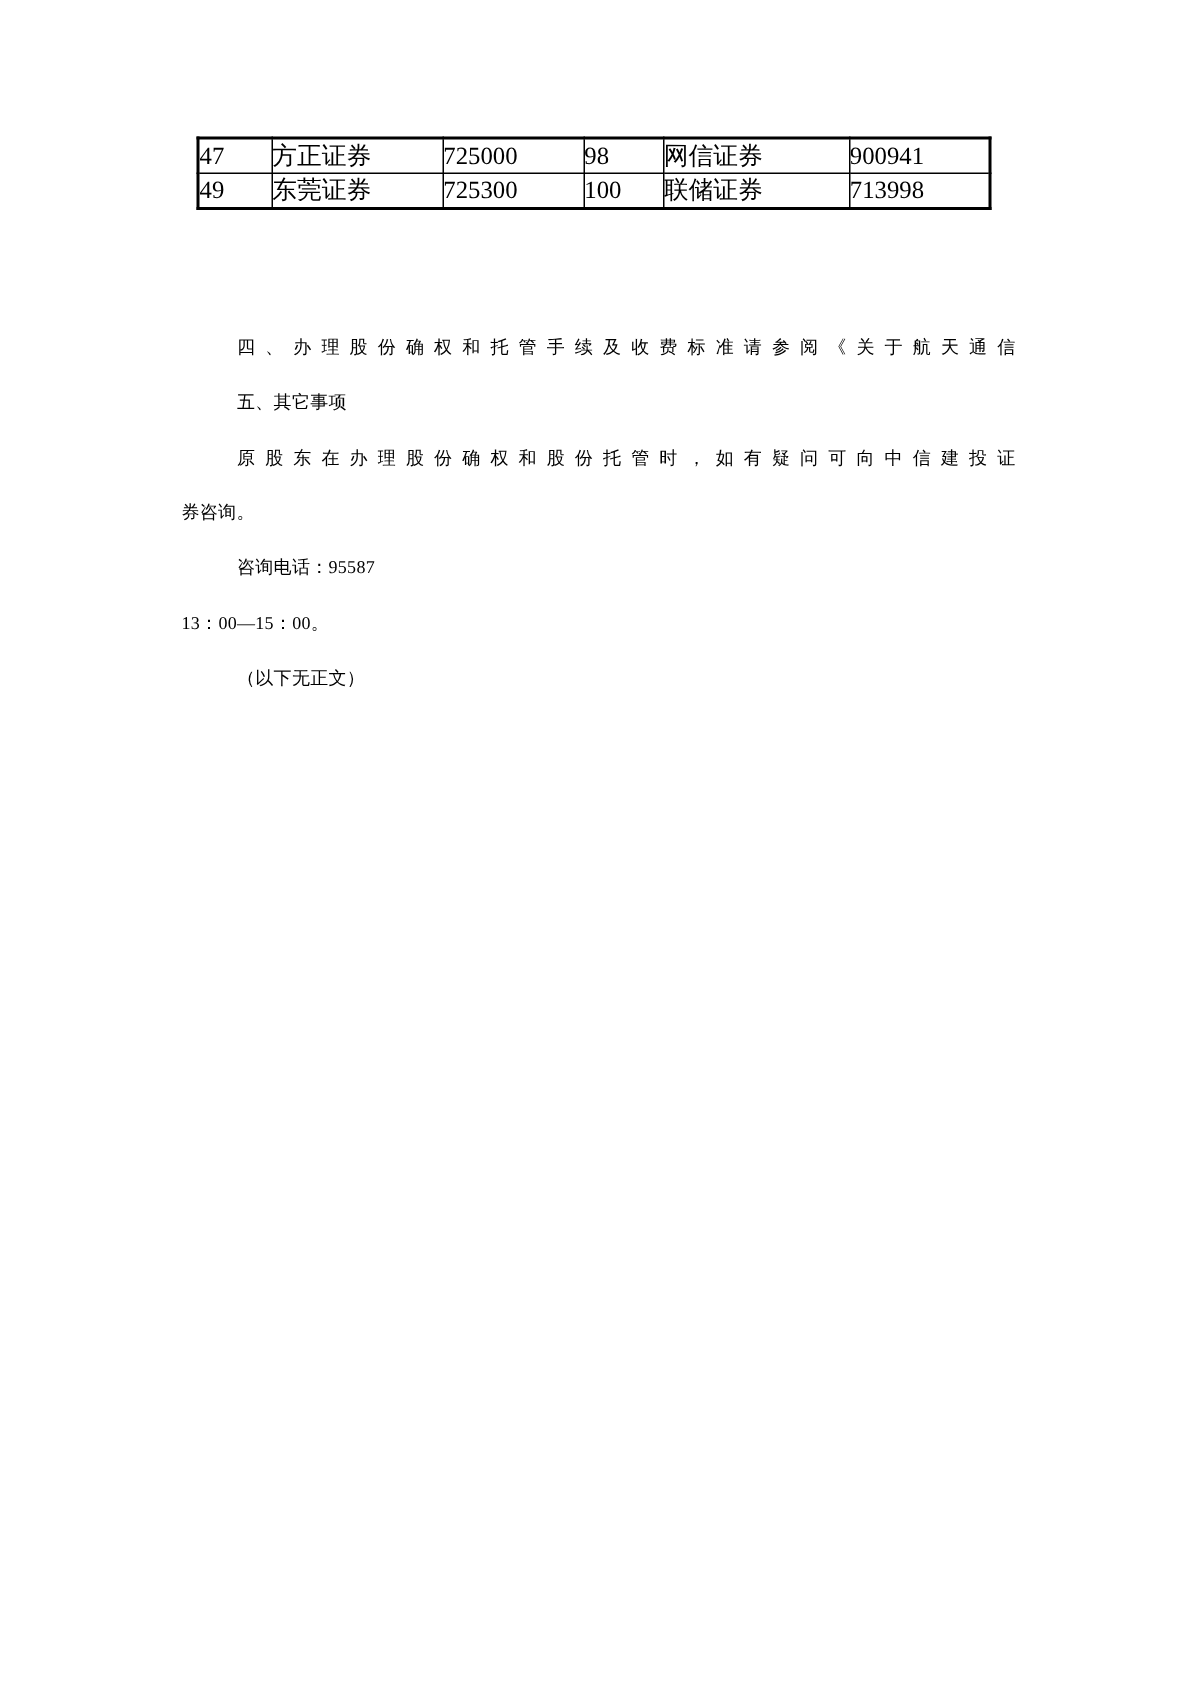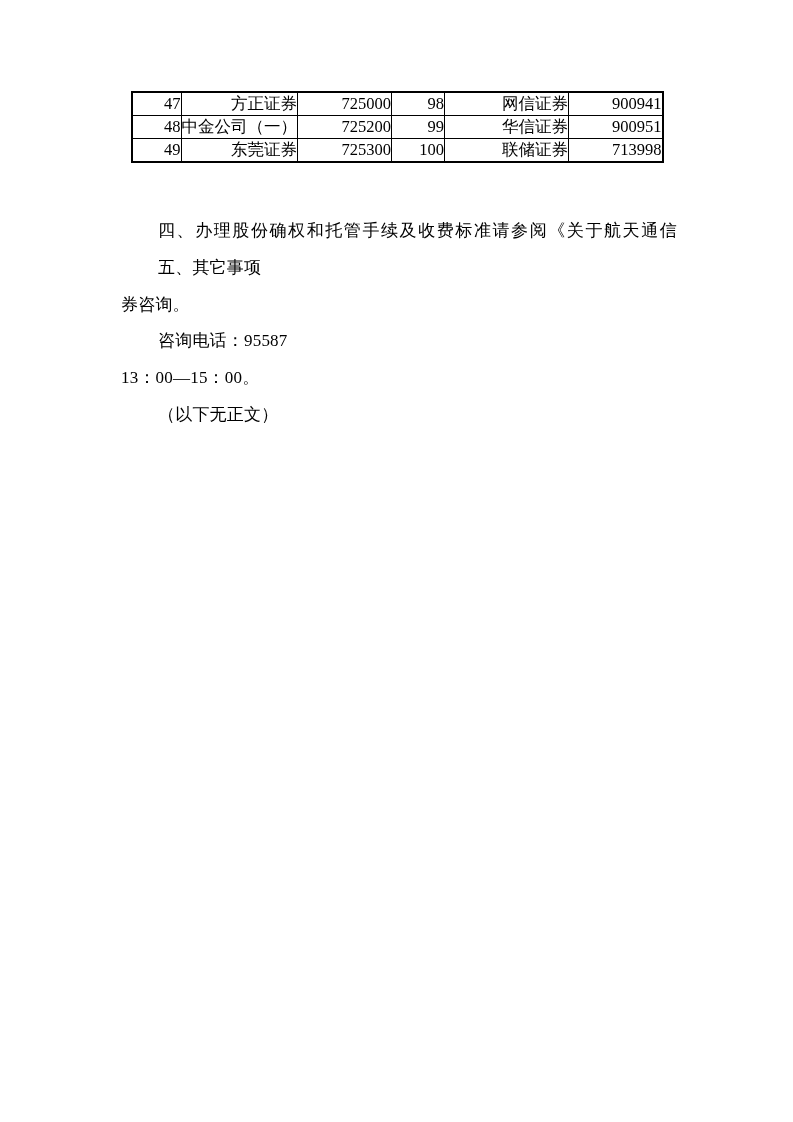--- a/index.html
+++ b/index.html
@@ -17,33 +17,33 @@
     position: absolute;
     left: 131px;
     top: 91px;
     border-collapse: collapse;
     table-layout: fixed;
     border: 2px solid #000;
     font-size: 16.5px;
   }
   .sec-table td {
     border: 1px solid #000;
-    text-align: right;
+    text-align: left;
     vertical-align: middle;
     height: 22px;
     padding: 0;
     overflow: hidden;
     white-space: nowrap;
   }
   .body-text {
     position: absolute;
     left: 121px;
     top: 213px;
     width: 556px;
-    font-size: 17px;
+    font-size: 12px;
     line-height: 36.8px;
     letter-spacing: 0.2px;
   }
   .line { white-space: nowrap; }
   .line.indent { padding-left: 37px; }
   .line.fill {
     white-space: normal;
     text-align: justify;
     text-align-last: justify;
   }
@@ -65,40 +65,33 @@
     <tbody>
       <tr>
         <td>47</td>
         <td>方正证券</td>
         <td>725000</td>
         <td>98</td>
         <td>网信证券</td>
         <td>900941</td>
       </tr>
       <tr>
-        <td>48</td>
-        <td>中金公司（一）</td>
-        <td>725200</td>
-        <td>99</td>
-        <td>华信证券</td>
-        <td>900951</td>
-      </tr>
-      <tr>
         <td>49</td>
         <td>东莞证券</td>
         <td>725300</td>
         <td>100</td>
         <td>联储证券</td>
         <td>713998</td>
       </tr>
     </tbody>
   </table>
 
   <div class="body-text">
     <div class="line indent fill">四、办理股份确权和托管手续及收费标准请参阅《关于航天通信</div>
     <div class="line indent">五、其它事项</div>
+    <div class="line indent fill">原股东在办理股份确权和股份托管时，如有疑问可向中信建投证</div>
     <div class="line">券咨询。</div>
     <div class="line indent">咨询电话：95587</div>
     <div class="line">13：00—15：00。</div>
     <div class="line indent">（以下无正文）</div>
   </div>
 
 </div>
 
 </body></html>

